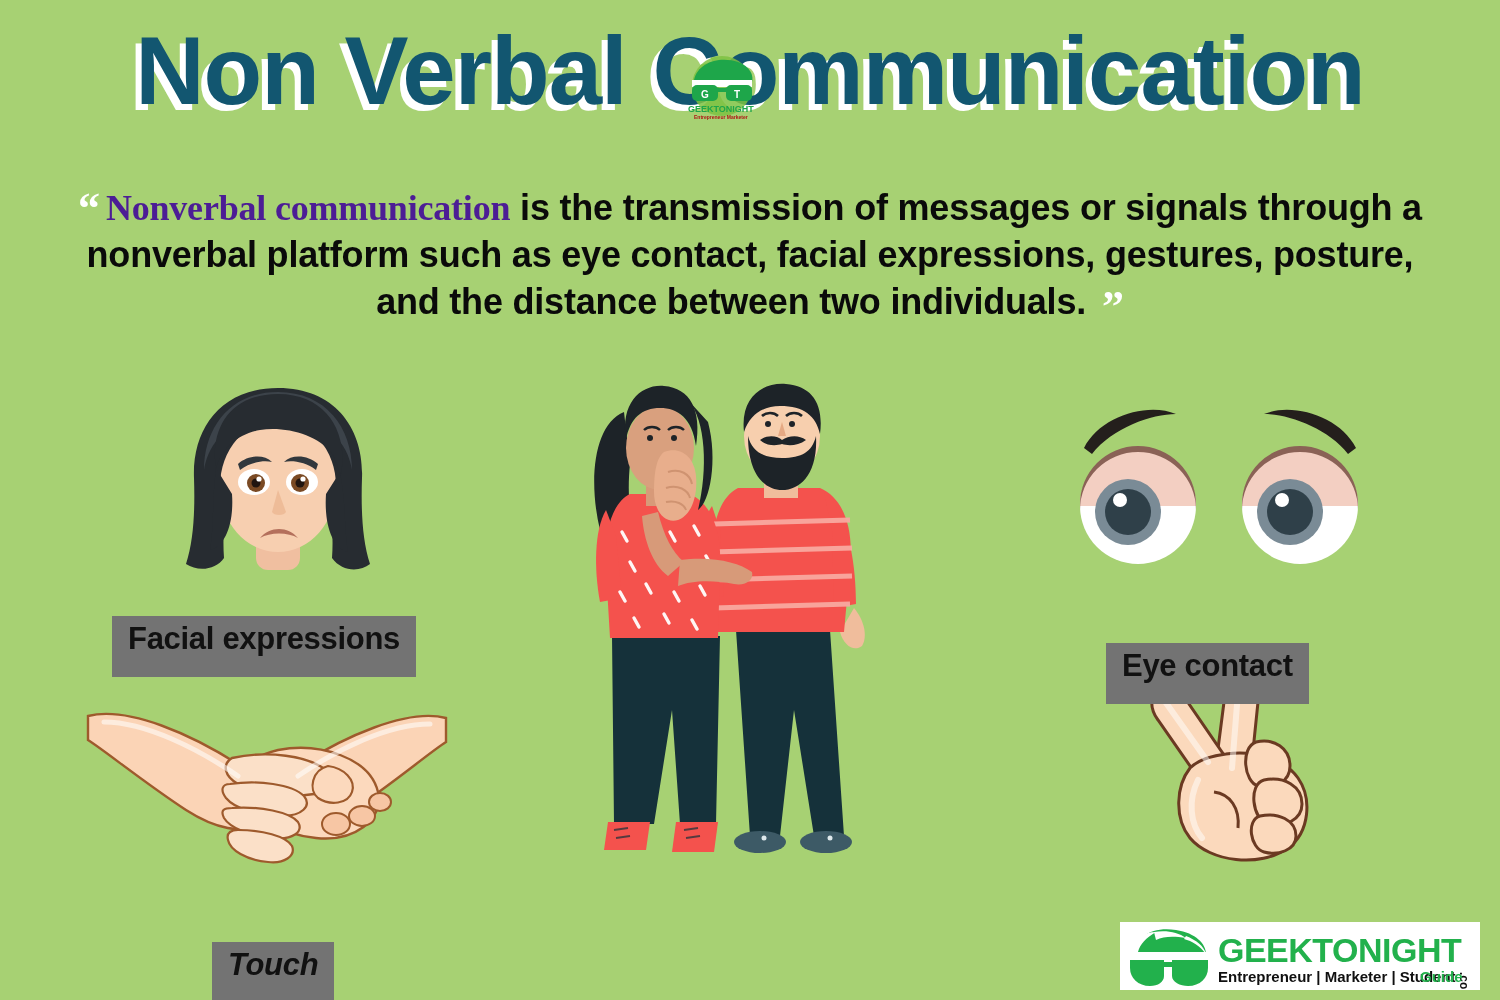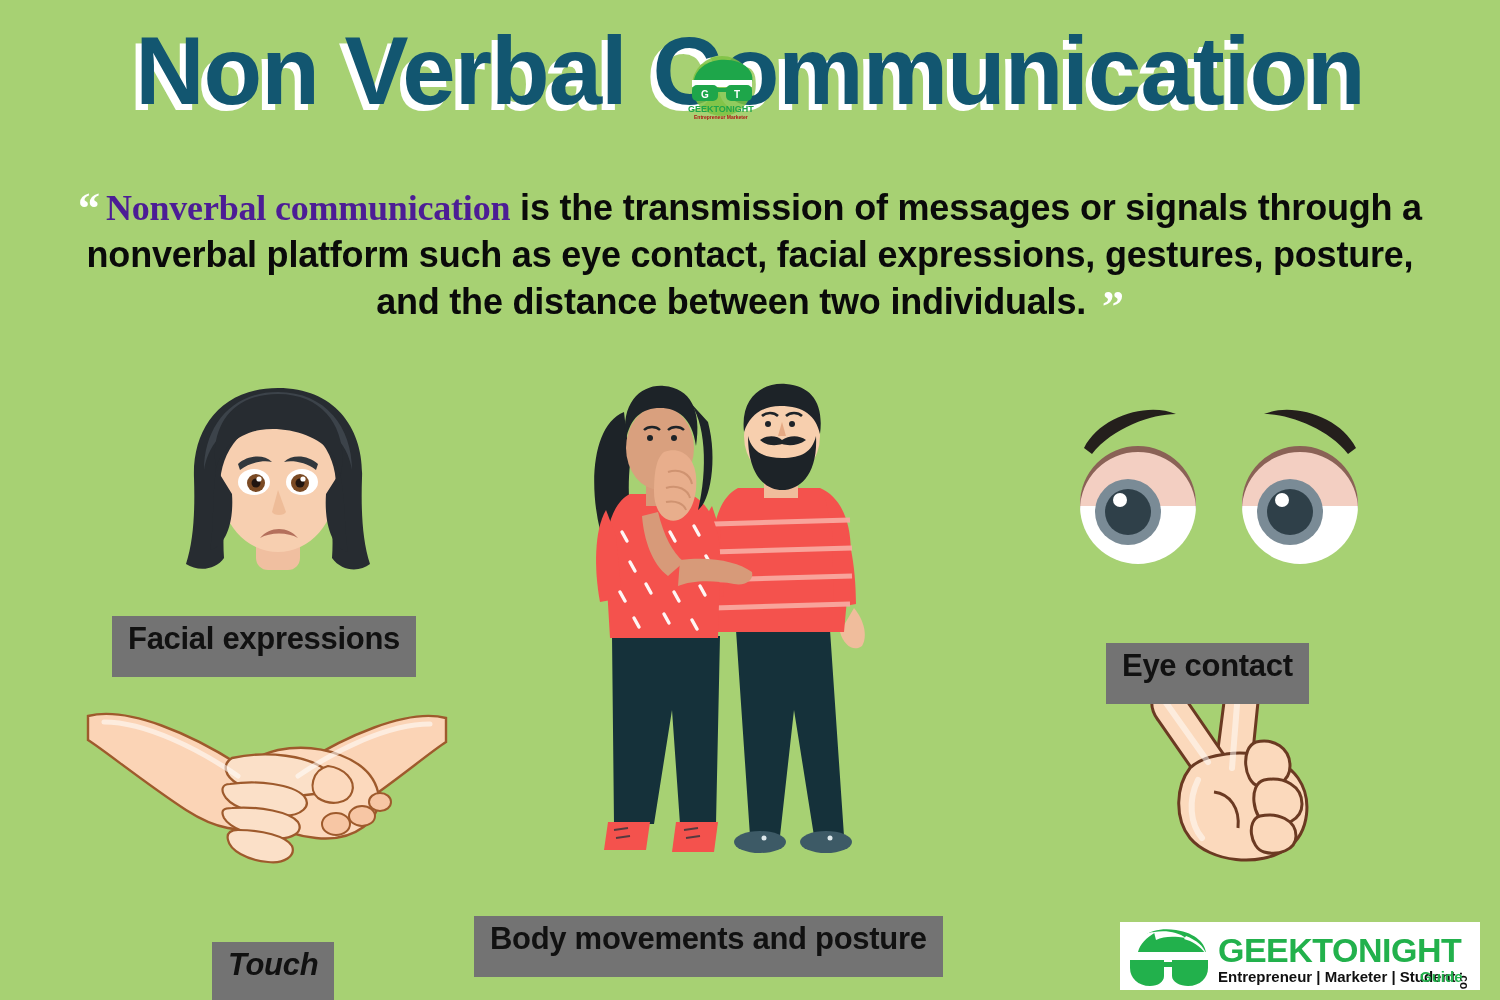--- a/index.html
+++ b/index.html
@@ -326,21 +326,20 @@
 
     <g stroke="#ffffff" stroke-width="6" opacity="0.5" fill="none" stroke-linecap="round">
       <path d="M90 16 L84 92"></path>
       <path d="M16 24 L60 86"></path>
       <path d="M50 104 C40 124, 42 148, 54 162"></path>
     </g>
   </svg>
 
   <div class="label lbl-facial">Facial expressions</div>
   <div class="label lbl-eye">Eye contact</div>
-  <div class="label lbl-body">Body movements and posture</div>
   <div class="label lbl-touch">Touch</div>
 
   <div class="logo">
     <svg viewBox="0 0 360 68" width="360" height="68">
 
       <path d="M12 34 C14 14, 34 4, 56 8 C76 11, 86 22, 86 32 L12 32 Z" fill="#22b14c"></path>
       <path d="M10 30 C14 16, 24 10, 36 10 C26 16, 20 22, 18 30 Z" fill="#ffffff"></path>
       <path d="M34 10 C46 8, 58 10, 66 16 C54 14, 44 14, 36 18 Z" fill="#ffffff"></path>
       <path d="M66 14 C76 18, 84 24, 86 32 C80 24, 72 19, 64 17 Z" fill="#ffffff"></path>
 

